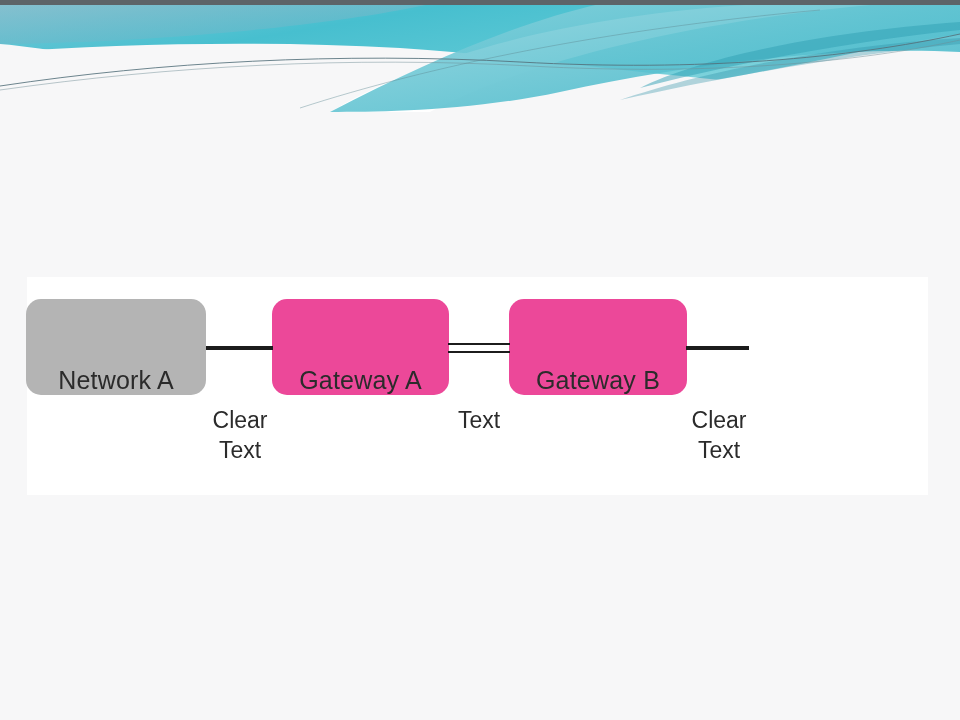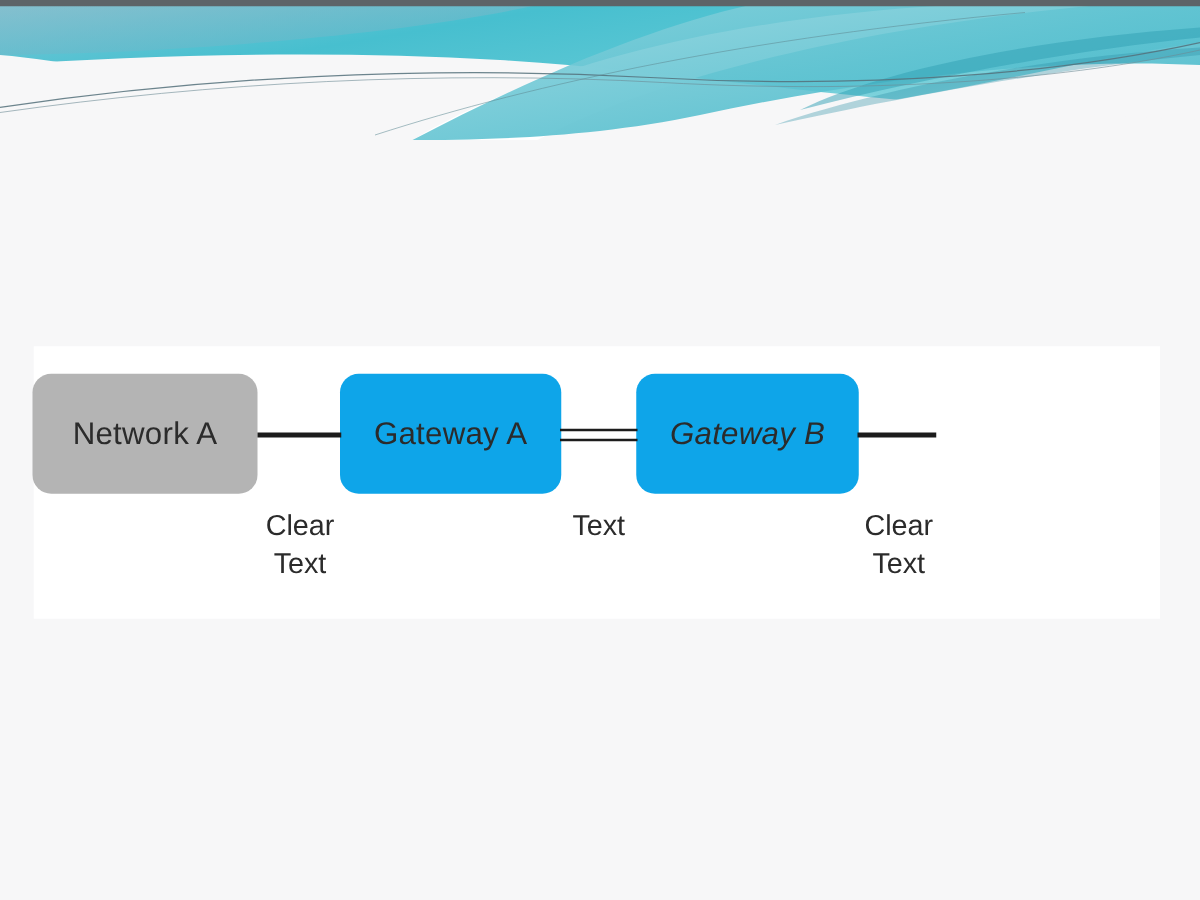--- a/index.html
+++ b/index.html
@@ -47,34 +47,34 @@
     background: #ffffff;
   }
 
   
   .node {
     position: absolute;
     top: 22px;
     height: 96px;
     border-radius: 15px;
     display: flex;
-    align-items: center;
+    align-items: flex-end;
     justify-content: center;
     box-sizing: border-box;
     color: #2b2b2b;
     font-size: 25px;
     letter-spacing: .2px;
     white-space: nowrap;
   }
   .node.network { background: #b4b4b4; }
-  .node.gateway { background: #0ea5e9; }
+  .node.gateway { background: #ec4899; }
 
   #node-network-a { left: -1px;  width: 180px; }
   #node-gateway-a { left: 245px; width: 177px; }
-  #node-gateway-b { left: 482px; width: 178px; font-style: italic; }
+  #node-gateway-b { left: 482px; width: 178px; }
   #node-network-b { left: 721px; width: 177px; }
 
   
   .link {
     position: absolute;
   }
   .link .bar {
     position: absolute;
     left: 0;
     width: 100%;

